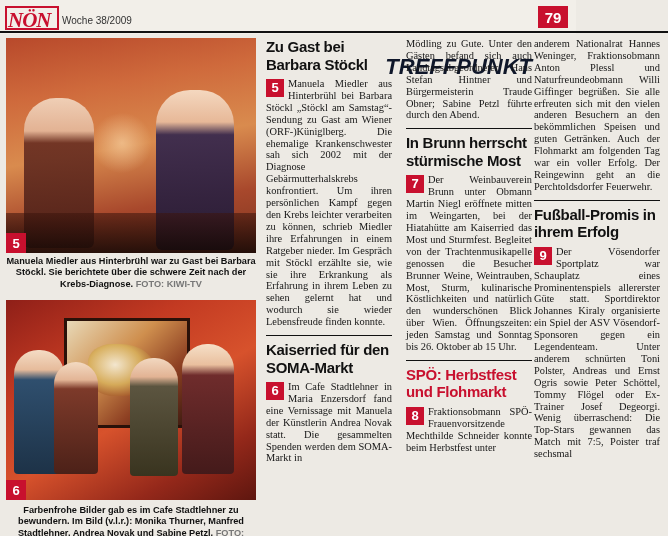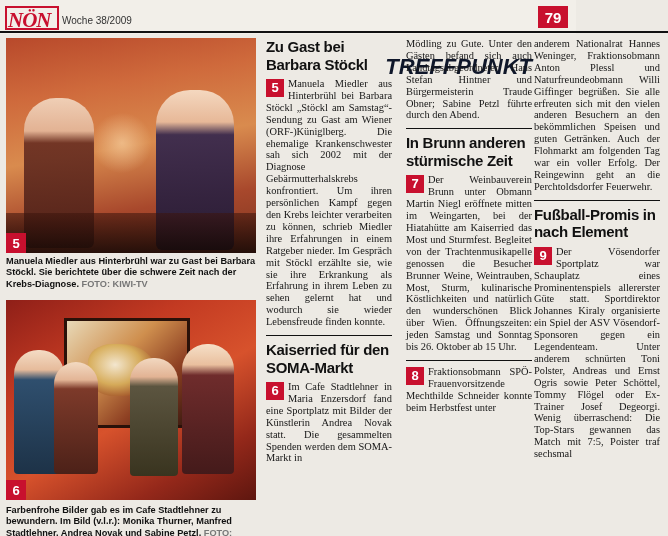--- a/index.html
+++ b/index.html
@@ -82,21 +82,21 @@
     position:absolute;width:20px;height:20px;background:#c8102e;color:#fff;
     font-family:"Liberation Sans",sans-serif;font-weight:bold;font-size:13px;
     display:flex;align-items:center;justify-content:center;
   }
   .badge5{left:6px;top:233px;}
   .badge6{left:6px;top:480px;}
 
   .caption{
     position:absolute;left:6px;width:250px;
     font-family:"Liberation Sans",sans-serif;
-    font-size:9.2px;line-height:11.4px;font-weight:bold;color:#111;
+    font-size:9.2px;line-height:11.4px;font-weight:bold;color:#111;text-align:center;
   }
   .caption1{top:256px;}
   .caption2{top:505px;}
   .credit{color:#777;font-weight:bold;}
 
   
   .col{position:absolute;top:38px;width:126px;}
   .col1{left:266px;}
   .col2{left:400px;margin-left:6px;}
   .col3{left:534px;}
@@ -159,38 +159,39 @@
     <span class="credit">FOTO: NETOCNY</span>
   </div>
 
   <div class="col col1">
     <h2 class="head">Zu Gast bei Barbara Stöckl</h2>
     <p class="body"><span class="dropcap">5</span><span>Manuela Miedler aus Hinterbrühl bei Barbara Stöckl „Stöckl am Samstag“-Sendung zu Gast am Wiener (ORF-)Küniglberg. Die ehemalige Krankenschwester sah sich 2002 mit der Diagnose Gebärmutterhalskrebs konfrontiert. Um ihren persönlichen Kampf gegen den Krebs leichter verarbeiten zu können, schrieb Miedler ihre Erfahrungen in einem Ratgeber nieder. Im Gespräch mit Stöckl erzählte sie, wie sie ihre Erkrankung als Erfahrung in ihrem Leben zu sehen gelernt hat und wodurch sie wieder Lebensfreude finden konnte.</span></p>
 
     <div class="hr-thin"></div>
 
     <h2 class="head">Kaiserried für den SOMA-Markt</h2>
-    <p class="body"><span class="dropcap">6</span><span>Im Cafe Stadtlehner in Maria Enzersdorf fand eine Sportplatz mit Bilder der Künstlerin Andrea Novak statt. Die gesammelten Spenden werden dem SOMA-Markt in</span></p>
+    <p class="body"><span class="dropcap">6</span><span>Im Cafe Stadtlehner in Maria Enzersdorf fand eine Vernissage mit Manuela der Künstlerin Andrea Novak statt. Die gesammelten Spenden werden dem SOMA-Markt in</span></p>
   </div>
 
   <div class="col col2">
     <p class="body"><span>Mödling zu Gute. Unter den Gästen befand sich auch Landtagsabgeordneter Hans Stefan Hintner und Bürgermeisterin Traude Obner; Sabine Petzl führte durch den Abend.</span></p>
 
     <div class="hr-thin"></div>
 
-    <h2 class="head">In Brunn anderen stürmische Zeit</h2>
+    <h2 class="head">In Brunn herrscht stürmische Most</h2>
     <p class="body"><span class="dropcap">7</span><span>Der Weinbauverein Brunn unter Obmann Martin Niegl eröffnete mitten im Weingarten, bei der Hiatahütte am Kaiserried das Most und Sturmfest. Begleitet von der Trachtenmusikapelle genossen die Besucher Brunner Weine, Weintrauben, Most, Sturm, kulinarische Köstlichkeiten und natürlich den wunderschönen Blick über Wien. Öffnungszeiten: jeden Samstag und Sonntag bis 26. Oktober ab 15 Uhr.</span></p>
 
     <div class="hr-thin"></div>
 
+    <h2 class="head red">SPÖ: Herbstfest und Flohmarkt</h2>
     <p class="body"><span class="dropcap">8</span><span>Fraktionsobmann SPÖ-Frauenvorsitzende Mechthilde Schneider konnte beim Herbstfest unter</span></p>
   </div>
 
   <div class="col col3">
     <p class="body"><span>anderem Nationalrat Hannes Weninger, Fraktionsobmann Anton Plessl und Naturfreundeobmann Willi Giffinger begrüßen. Sie alle erfreuten sich mit den vielen anderen Besuchern an den bekömmlichen Speisen und guten Getränken. Auch der Flohmarkt am folgenden Tag war ein voller Erfolg. Der Reingewinn geht an die Perchtoldsdorfer Feuerwehr.</span></p>
 
     <div class="hr-thin"></div>
 
-    <h2 class="head">Fußball-Promis in nach Element</h2>
+    <h2 class="head">Fußball-Promis in ihrem Erfolg</h2>
     <p class="body"><span class="dropcap">9</span><span>Der Vösendorfer Sportplatz war Schauplatz eines Prominentenspiels allererster Güte statt. Sportdirektor Johannes Kiraly organisierte ein Spiel der ASV Vösendorf-Sponsoren gegen ein Legendenteam. Unter anderem schnürten Toni Polster, Andreas und Ernst Ogris sowie Peter Schöttel, Tommy Flögel oder Ex-Trainer Josef Degeorgi. Wenig überraschend: Die Top-Stars gewannen das Match mit 7:5, Poister traf sechsmal</span></p>
   </div>
 
 </div>
 
 </body></html>

